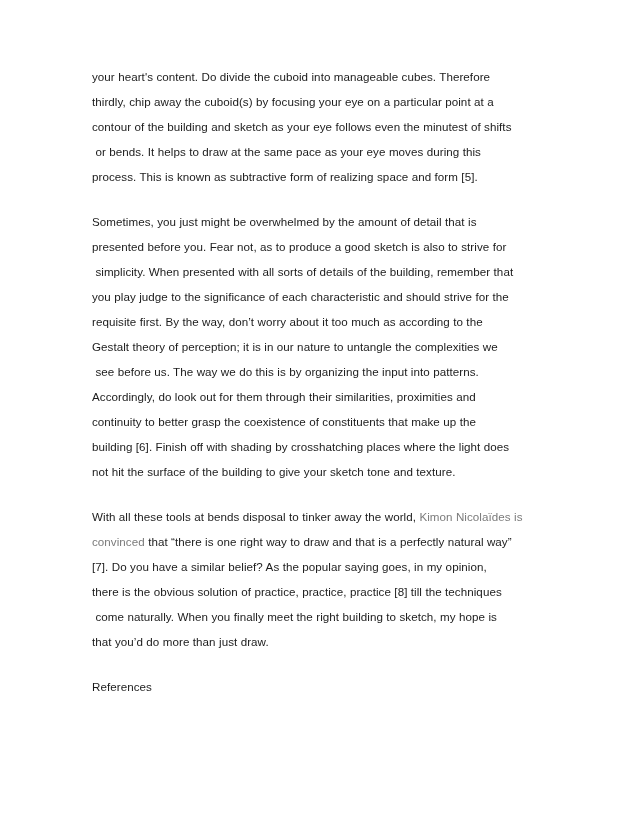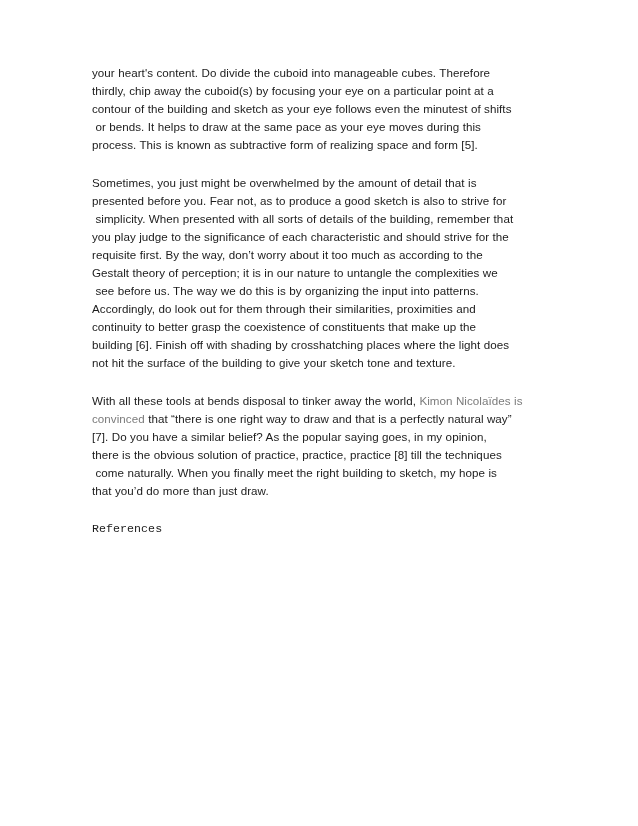--- a/index.html
+++ b/index.html
@@ -25,29 +25,28 @@
   }
   .text-block {
     position: absolute;
     left: 92px;
     top: 64px;
     width: 456px;
   }
   .para {
     margin: 0 0 20px 0;
     font-size: 11.6px;
-    line-height: 18px;
+    line-height: 25px;
     color: #1b1b1b;
     letter-spacing: 0.005em;
     white-space: pre-wrap;
     word-spacing: 0.01em;
   }
   .para:last-child {
     margin-bottom: 13px;
-    font-family: Liberation Mono, monospace;
   }
   .para-refs {
     margin-top: 0;
     margin-bottom: 0;
   }
   .muted {
     color: #7b7b7b;
   }
 </style>
 </head>

